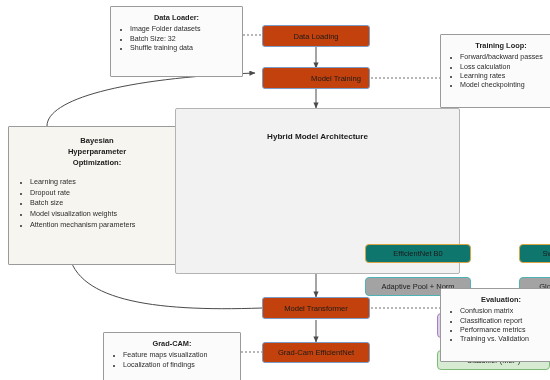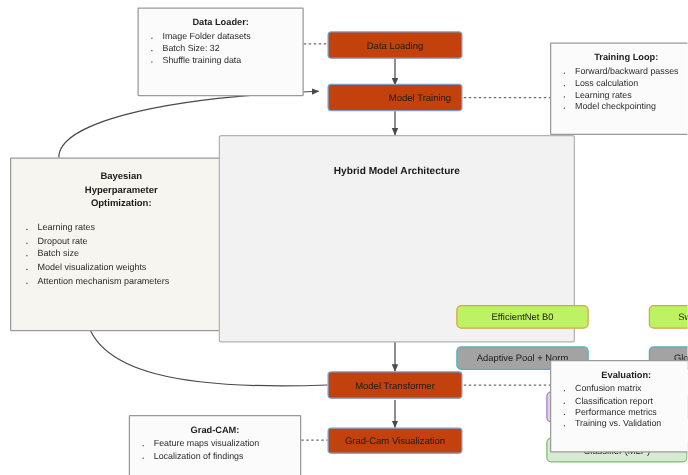--- a/index.html
+++ b/index.html
@@ -34,21 +34,21 @@
   }
   
   .container{
     background:#f2f2f2;border:1px solid #b3b3b3;border-radius:2px;
     display:block;
   }
   .container .ctitle{
     font-size:8.1px;font-weight:bold;color:#1a1a1a;text-align:center;
     margin-top:23px;
   }
-  .orange{background:#bef264;border:1px solid #d9a441;border-radius:4px;
+  .orange{background:#0f766e;border:1px solid #d9a441;border-radius:4px;
           font-size:7.5px;color:#1b1b1b;}
   .teal{background:#a3a3a3;border:1px solid #4fb3b6;border-radius:4px;
         font-size:7.5px;color:#1b1b1b;}
   .purple{background:#ded0ea;border:1px solid #a87fc4;border-radius:4px;
           font-size:7.4px;color:#1b1b1b;line-height:1.35;}
   .green{background:#d6ebd2;border:1px solid #7fbb78;border-radius:4px;
          font-size:7.5px;color:#1b1b1b;}
 
   
   .cream{
@@ -145,21 +145,21 @@
       <li>Model checkpointing</li>
     </ul>
   </div>
 
   <div class="node blue" style="left:262px;top:25px;width:108px;height:22px;">Data Loading</div>
 
   <div class="node blue" style="left:262px;top:67px;width:108px;height:22px;padding-left:40px;">Model Training</div>
 
   <div class="node blue" style="left:262px;top:297px;width:108px;height:22px;">Model Transformer</div>
 
-  <div class="node blue" style="left:262px;top:342px;width:108px;height:21px;">Grad-Cam Visualization</div>
+  <div class="node blue" style="left:262px;top:342px;width:108px;height:21px;">Grad-Cam EfficientNet</div>
 
   <div class="cream" style="left:8px;top:126px;width:160px;height:121px;position:absolute;">
     <div class="title">
       <div>Bayesian</div>
       <div>Hyperparameter</div>
       <div>Optimization:</div>
     </div>
     <ul>
       <li>Learning rates</li>
       <li>Dropout rate</li>

